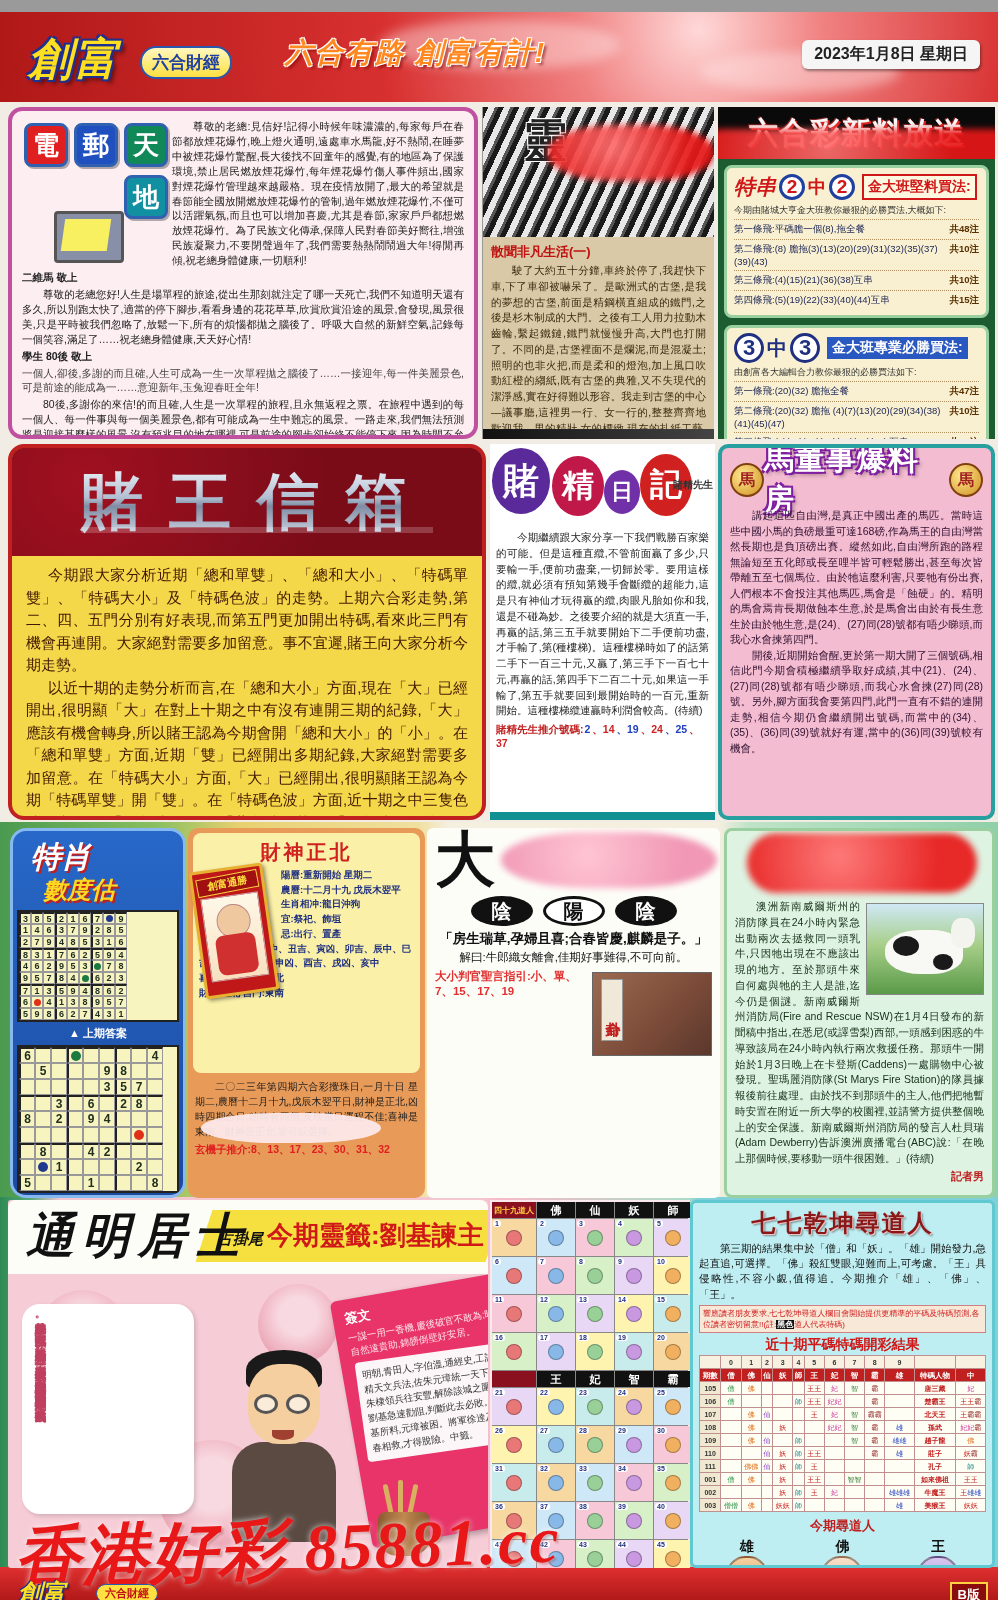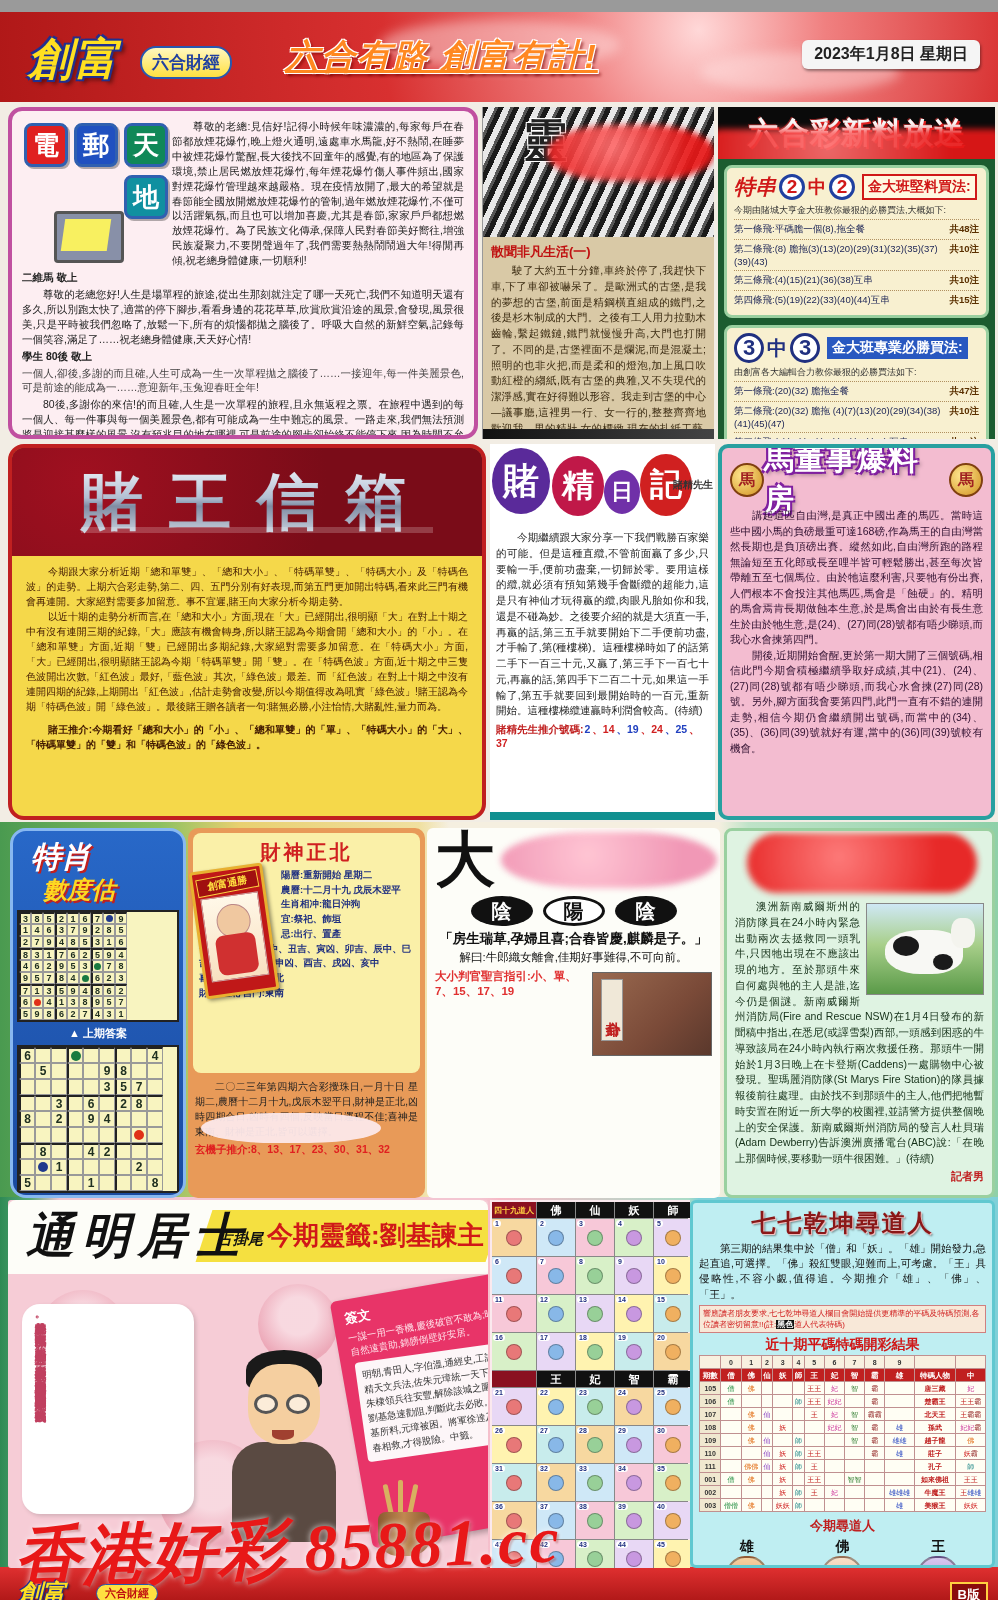--- a/index.html
+++ b/index.html
@@ -15,22 +15,22 @@
   
   .hdr{position:absolute;left:0;top:0;width:998px;height:90px;
     background:radial-gradient(circle at 70% 20%,#ffd8d8 0%,#f08080 18%,#d83030 45%,#b01818 100%);overflow:hidden;}
   .hdr .cloud{position:absolute;border-radius:50%;background:rgba(255,230,230,.45);filter:blur(6px);}
   .logo-cf{position:absolute;left:28px;top:18px;font-size:44px;font-weight:bold;color:#ffe020;
     text-shadow:2px 2px 0 #203090,-2px -2px 0 #203090,2px -2px 0 #203090,-2px 2px 0 #203090,4px 4px 4px rgba(0,0,0,.5);
     font-style:italic;letter-spacing:2px;}
   .logo-badge{position:absolute;left:140px;top:34px;padding:3px 10px;border-radius:16px;
     background:linear-gradient(180deg,#fff8c0,#ffe040);border:2px solid #2858b0;font-size:17px;font-weight:bold;color:#c01010;}
   .logo-badge b{color:#2040a0;}
-  .slogan{position:absolute;left:285px;top:22px;font-size:34px;font-weight:bold;font-style:italic;color:#ff8820;
-    text-shadow:1px 1px 0 #fff,-1px -1px 0 #fff,1px -1px 0 #fff,-1px 1px 0 #fff,3px 3px 3px rgba(120,0,0,.6);letter-spacing:2px;text-decoration:underline;}
+  .slogan{position:absolute;left:285px;top:22px;font-size:28px;font-weight:bold;font-style:italic;color:#ff8820;
+    text-shadow:1px 1px 0 #fff,-1px -1px 0 #fff,1px -1px 0 #fff,-1px 1px 0 #fff,3px 3px 3px rgba(120,0,0,.6);letter-spacing:2px;}
   .date-box{position:absolute;right:18px;top:28px;background:#f5f5f5;border-radius:6px;padding:4px 12px;
     font-size:16px;font-weight:bold;color:#222;box-shadow:1px 2px 3px rgba(0,0,0,.4);}
   
   .panel{position:absolute;overflow:hidden;}
   .censor{position:absolute;background:radial-gradient(circle at 40% 40%,#ff7070,#e81818 70%);
     border-radius:40%/50%;filter:blur(3px);opacity:.92;}
   
   .email{left:8px;top:95px;width:470px;height:332px;background:#fdeef2;border:4px solid #c050a0;border-radius:14px;padding:8px 10px 6px 10px;}
   .email-icon{position:absolute;left:12px;top:12px;width:140px;height:150px;}
   .email-icon .tile{position:absolute;width:44px;height:44px;border-radius:8px;color:#fff;font-size:26px;font-weight:bold;
@@ -73,21 +73,21 @@
   .lrow{display:flex;justify-content:space-between;border-top:1px dotted #b09060;padding:3px 0;font-size:9.5px;color:#202858;}
   .lrow .cnt{color:#5a3000;font-weight:bold;white-space:nowrap;margin-left:4px;}
   
   .kingmail{left:8px;top:432px;width:478px;height:376px;background:#f5d84a;border:4px solid #c02020;border-radius:16px;}
   .km-head{position:relative;height:108px;background:
     radial-gradient(circle at 15% 30%,#a01020 0%,#7a0c18 60%),#7a0c18;display:flex;align-items:center;justify-content:center;}
   .km-head span{font-size:62px;font-weight:bold;letter-spacing:26px;padding-left:20px;
     background:linear-gradient(180deg,#f8fbff 0%,#9fb0c8 45%,#60708c 55%,#dfe8f5 100%);
     -webkit-background-clip:text;background-clip:text;color:transparent;text-shadow:0 0 1px rgba(255,255,255,.2);text-decoration:underline;}
   .km-body{padding:8px 14px;}
-  .km-body p{margin:0;font-size:10px;line-height:1.5;color:#401800;text-align:justify;text-indent:22px;}
+  .km-body p{margin:0;font-size:15px;line-height:1.5;color:#401800;text-align:justify;text-indent:22px;}
   .km-body .rec{margin-top:8px;font-weight:bold;color:#401800;}
   
   .diary{left:490px;top:432px;width:225px;height:376px;background:#fff;border-bottom:8px solid #109090;}
   .diary-head{position:relative;height:86px;background:#fff;}
   .balloon{position:absolute;border-radius:50%;color:#fff;font-weight:bold;display:flex;align-items:center;justify-content:center;}
   .diary-by{position:absolute;right:2px;top:34px;font-size:10px;font-weight:bold;color:#333;}
   .diary p{margin:0 6px;font-size:10.5px;line-height:1.5;color:#222;text-align:justify;}
   .diary .ind{text-indent:21px;}
   .diary-tips{margin:4px 6px;font-size:10.5px;font-weight:bold;color:#c02020;}
   .diary-tips b{margin:0 1px;}

